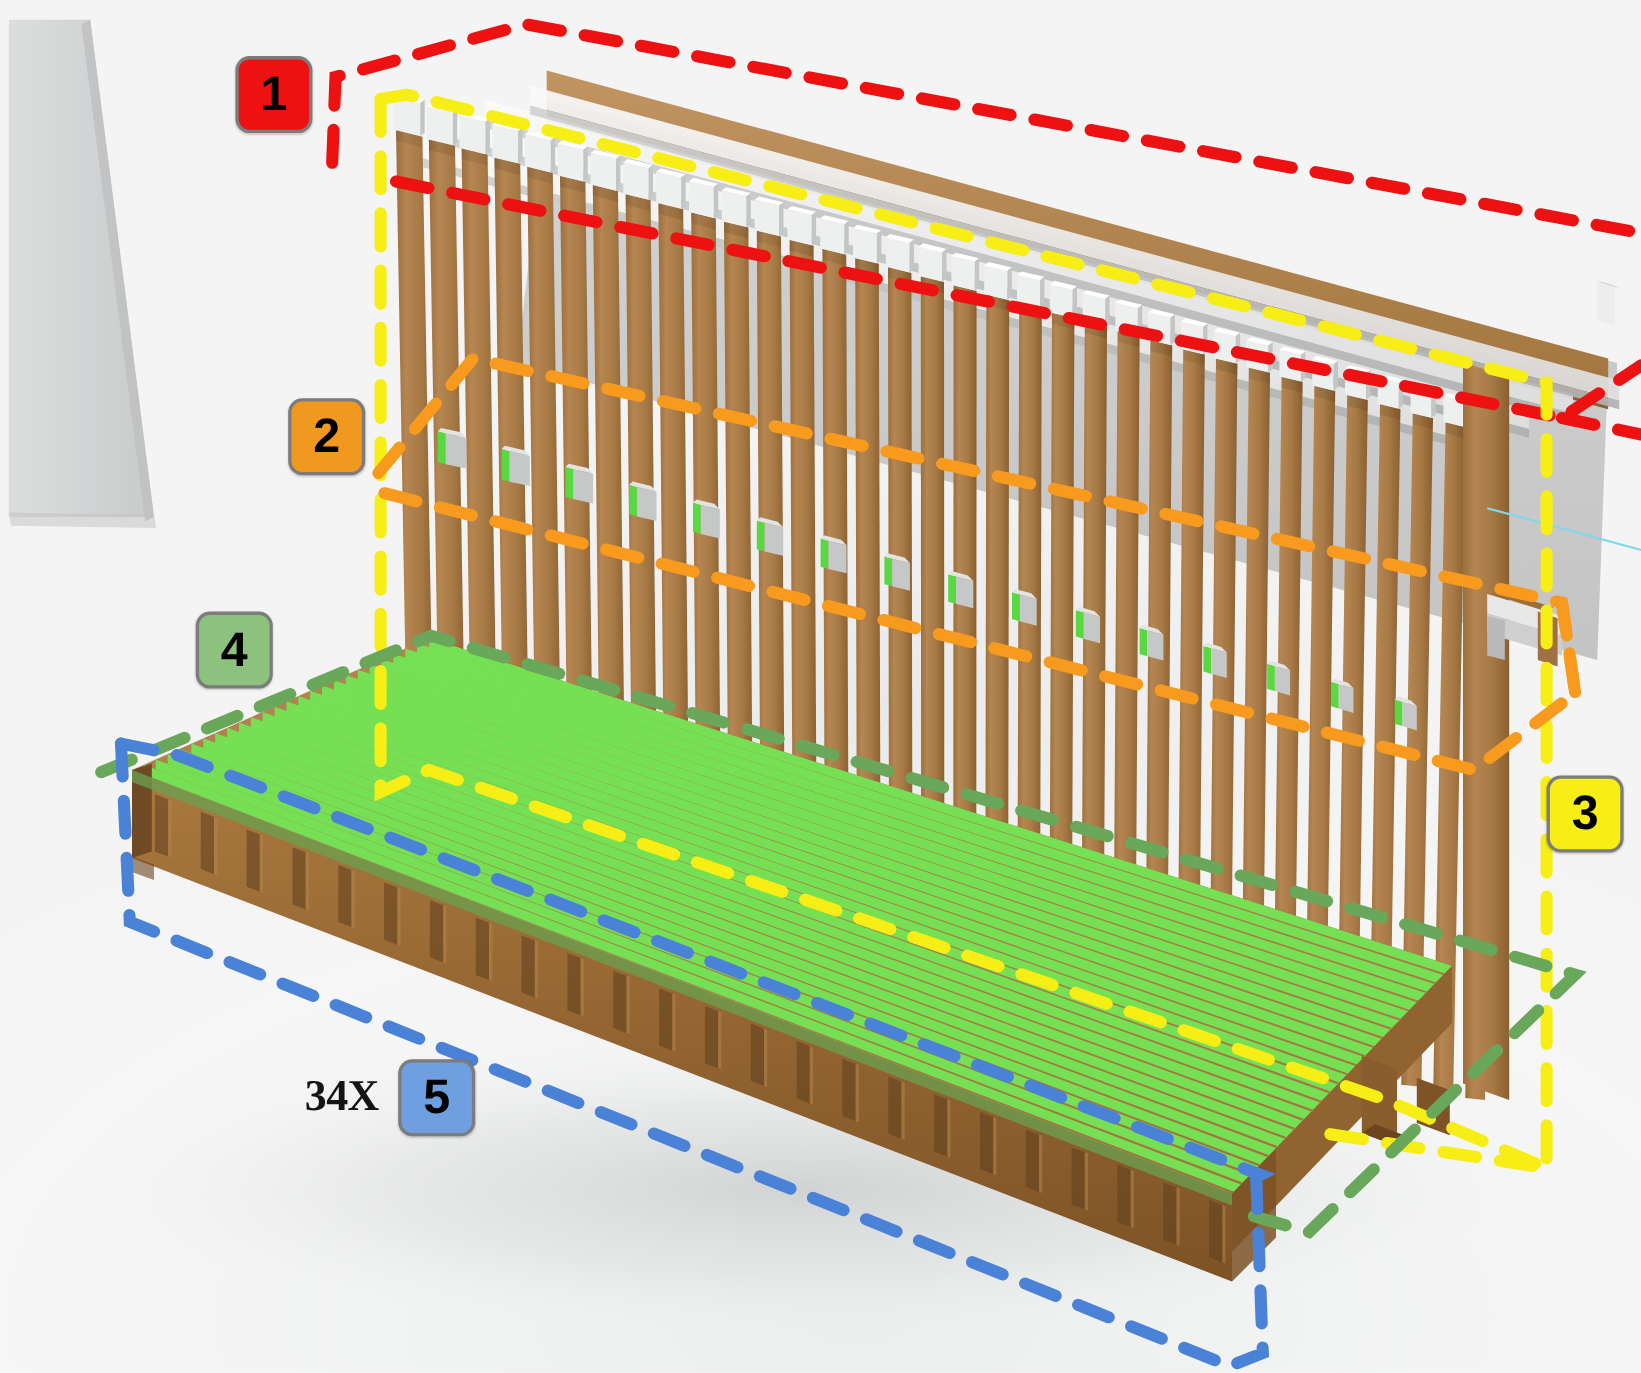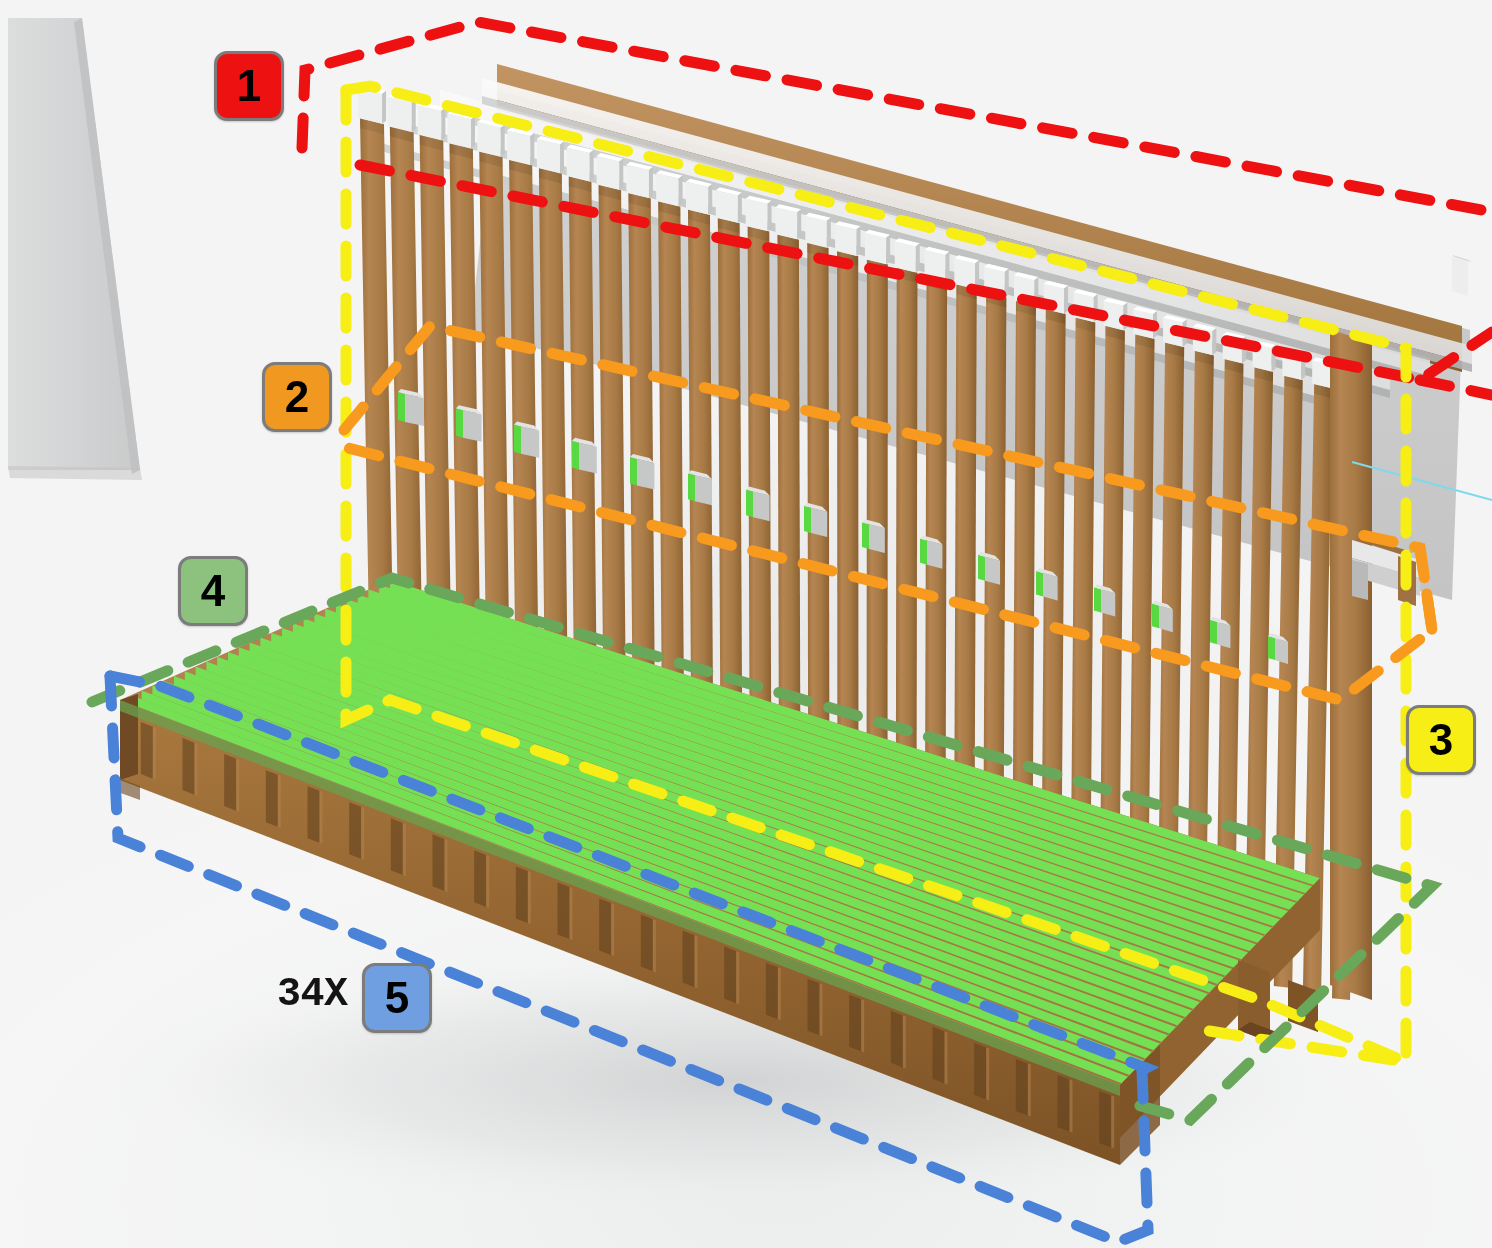--- a/index.html
+++ b/index.html
@@ -38,21 +38,21 @@
     line-height:1;
     font-family:"Liberation Sans", sans-serif;
     box-shadow:0 1px 2px rgba(0,0,0,.18);
     user-select:none;
   }
   .qty-label{
     position:absolute;
     font-size:40px;
     font-weight:bold;
     color:#141414;
-    font-family:Liberation Mono, monospace;
+    font-family:Liberation Serif, serif;
     letter-spacing:-0.5px;
     user-select:none;
   }
 </style>
 </head>
 <body>
 
 <div id="stage">
 
   <div id="render">

